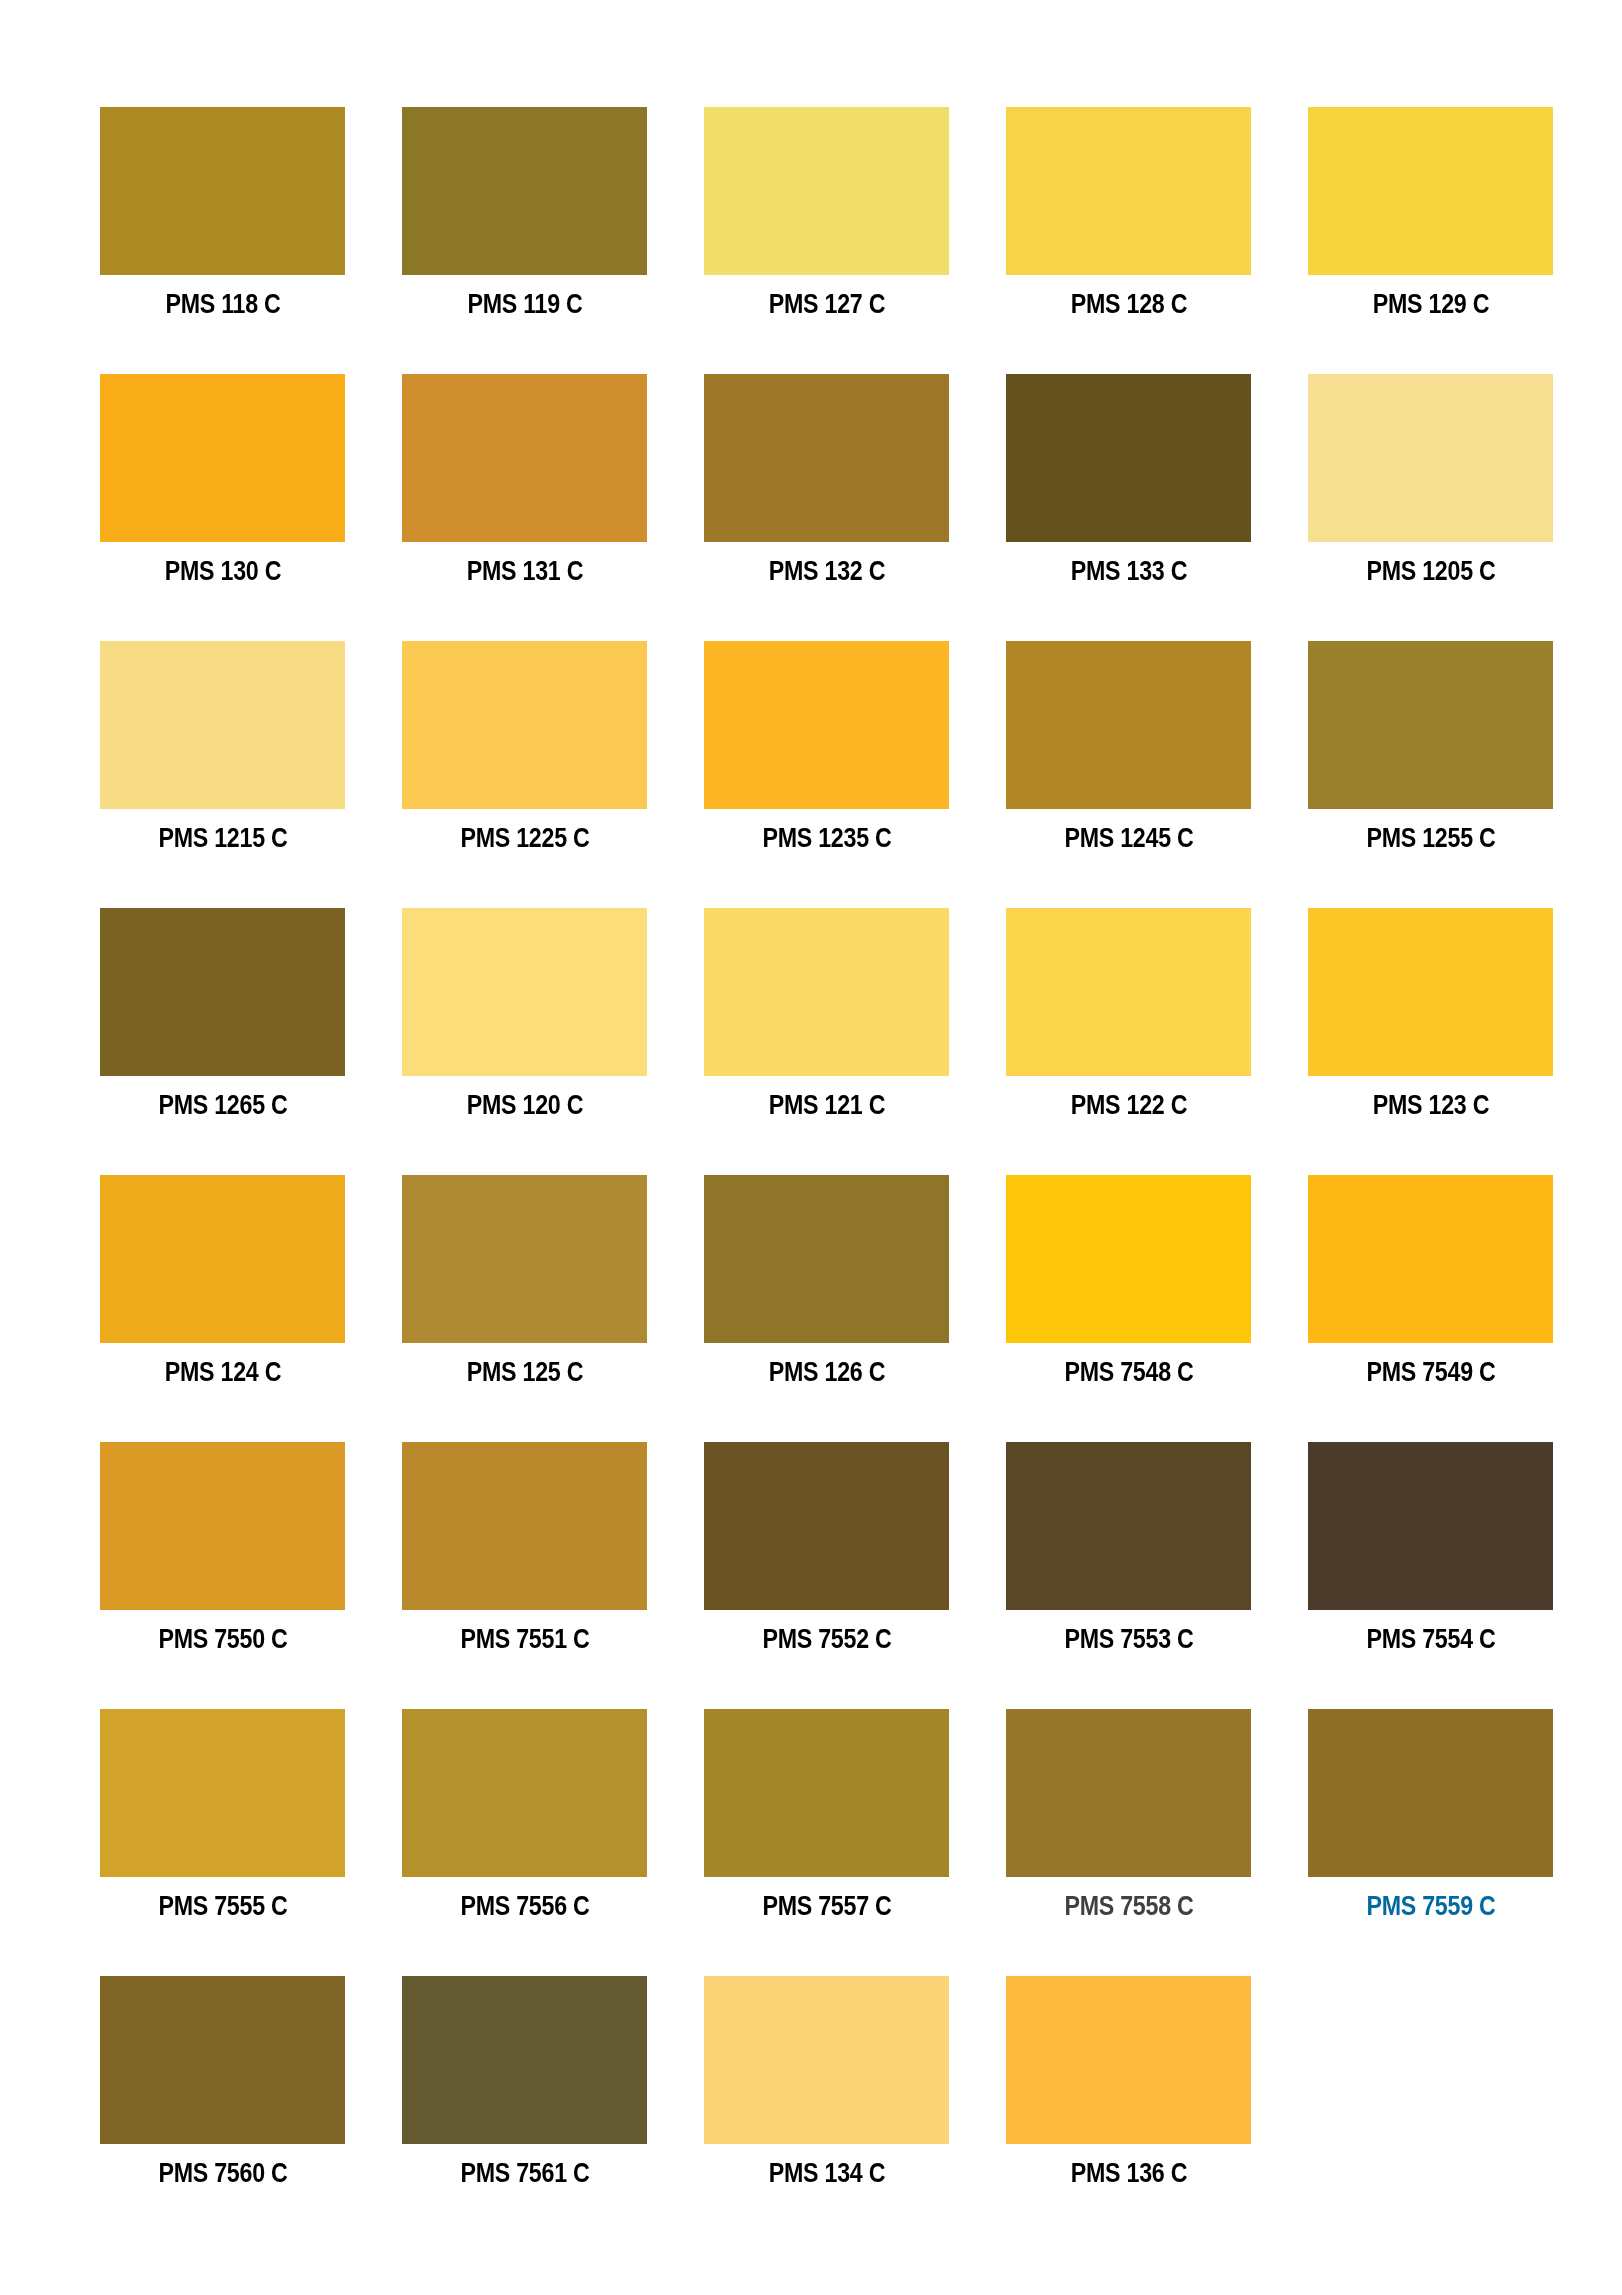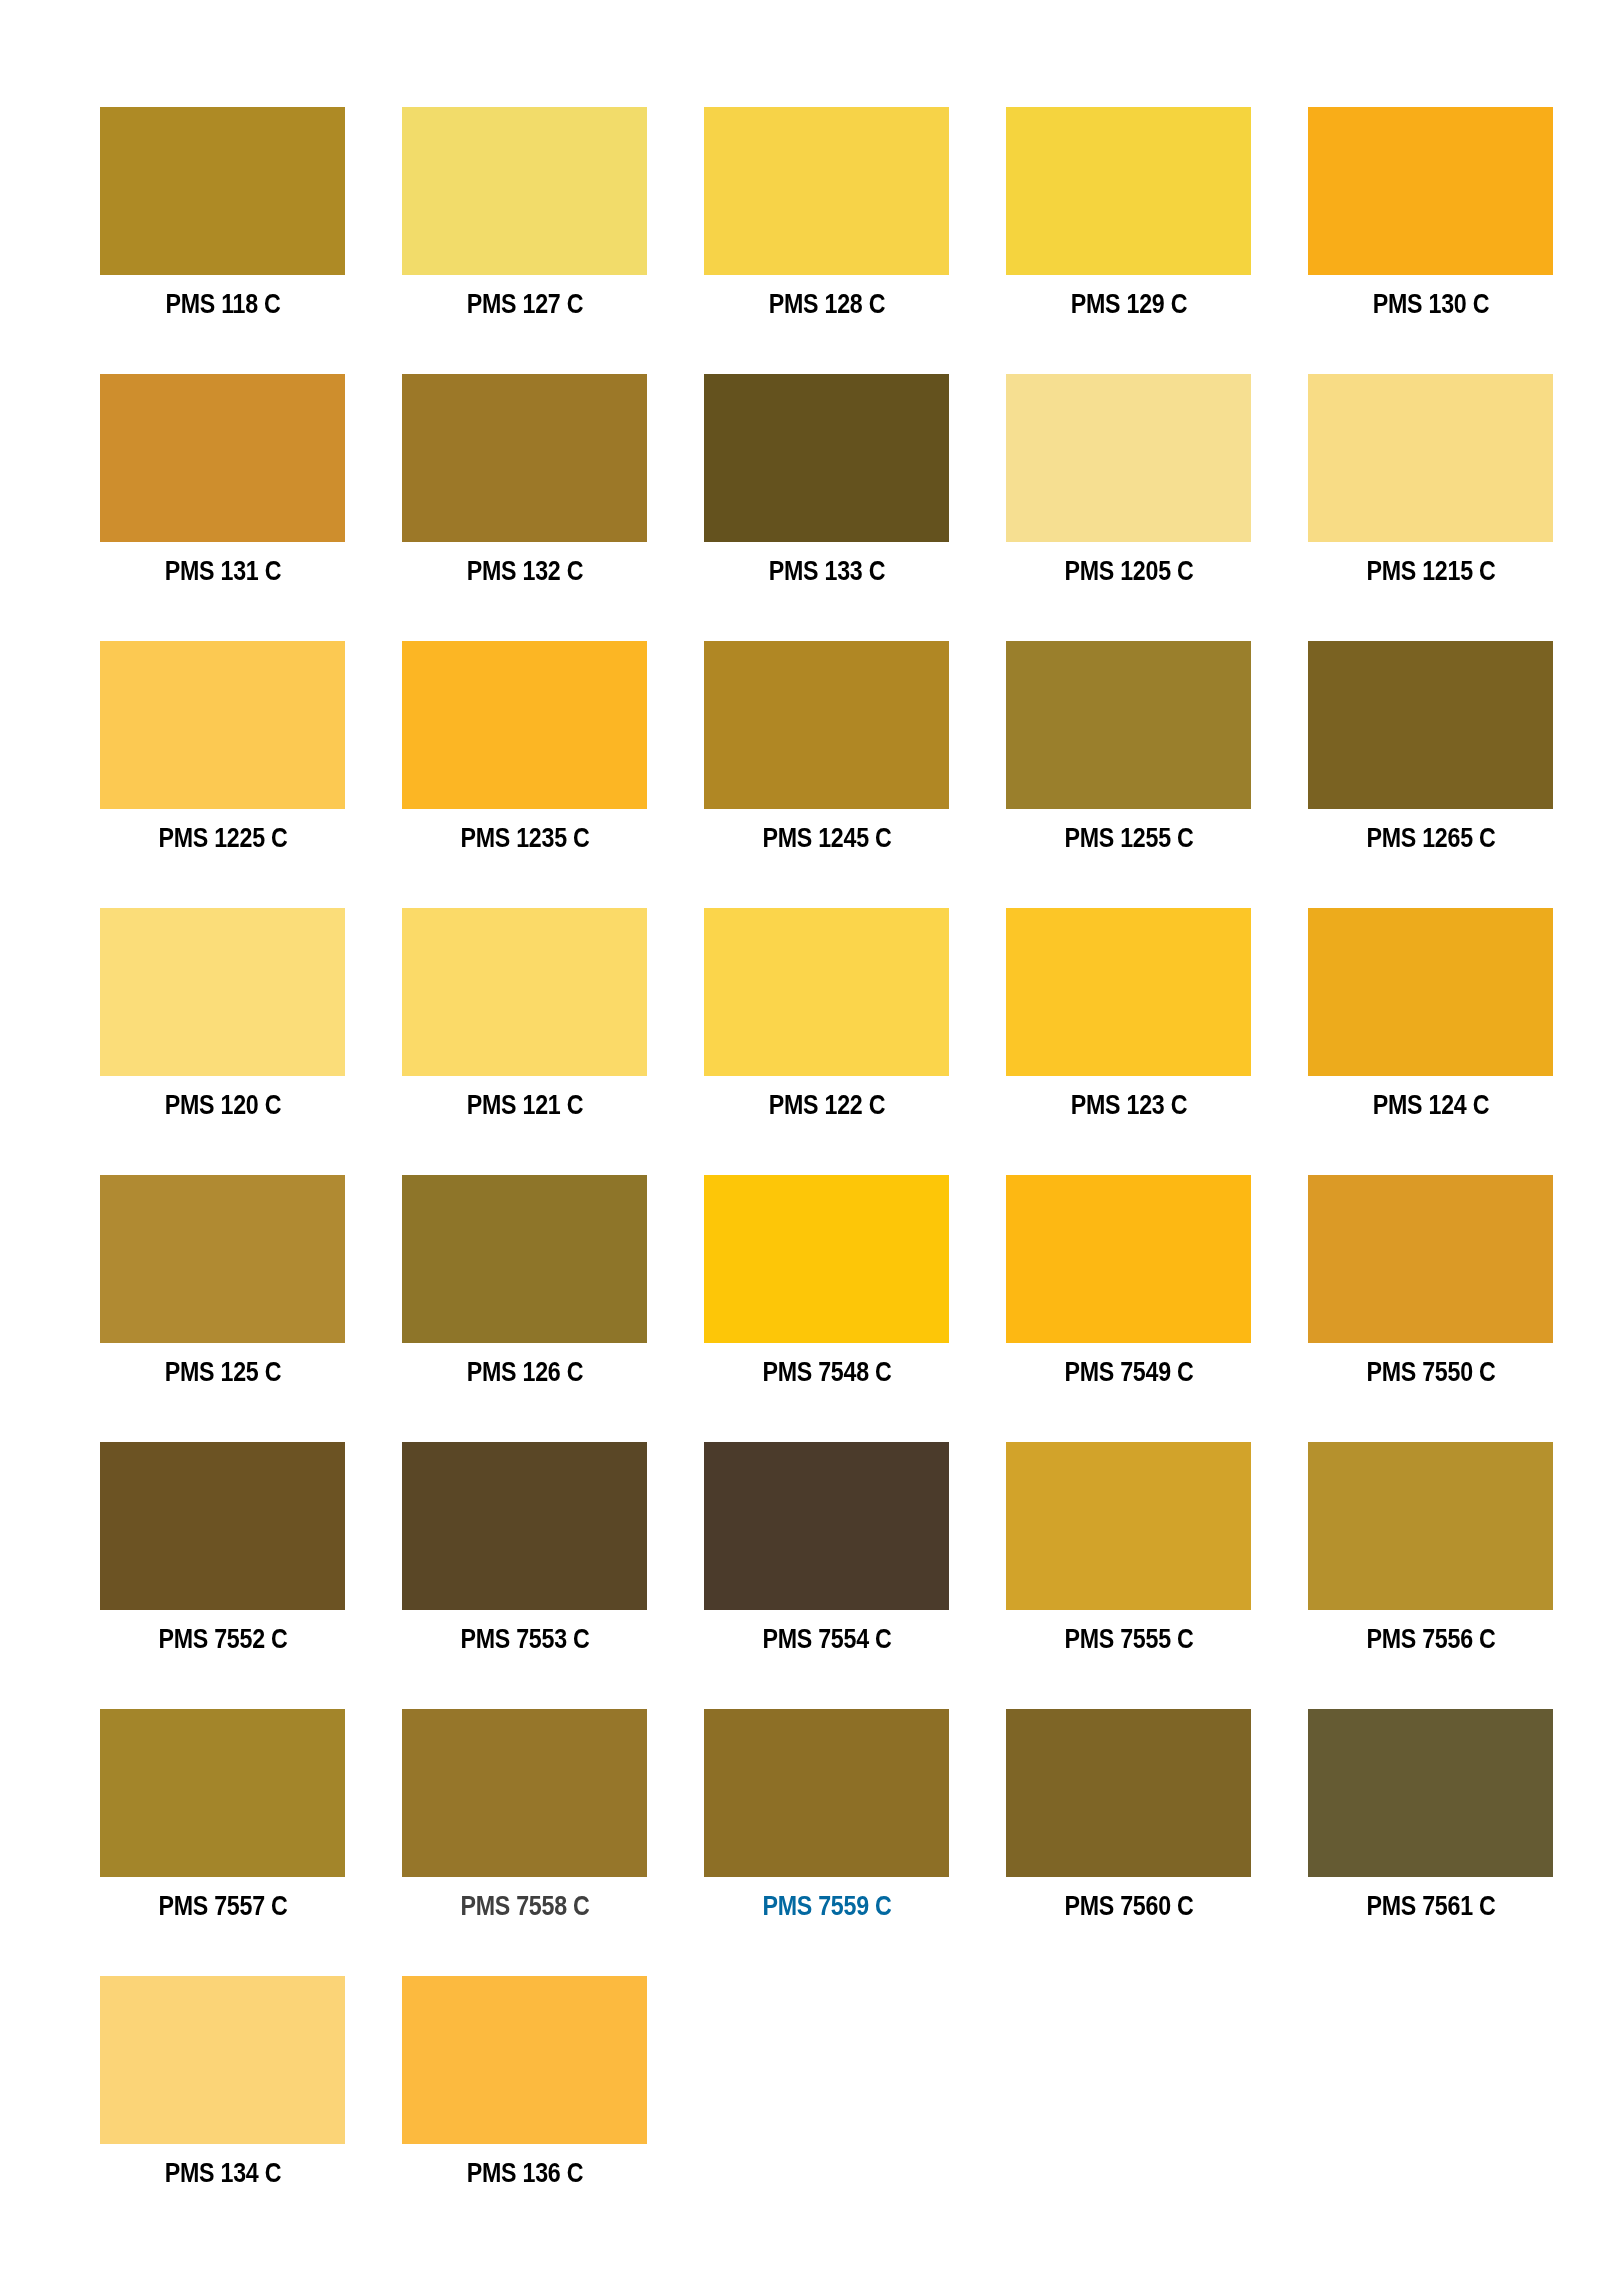--- a/index.html
+++ b/index.html
@@ -69,20 +69,24 @@
 </head>
 <body style="background-color: rgb(255, 255, 255);">
 
 <div id="chart-sheet">
   <div class="swatch-grid">
       <div class="swatch-cell">
         <div class="swatch-chip" style="background-color: rgb(174, 138, 37);"></div>
         <div class="swatch-label" style="color: rgb(0, 0, 0);"><span>PMS 118 C</span></div>
       </div>
       <div class="swatch-cell">
+        <div class="swatch-chip" style="background-color: rgb(140, 119, 41);"></div>
+        <div class="swatch-label" style="color: rgb(0, 0, 0);"><span>PMS 119 C</span></div>
+      </div>
+      <div class="swatch-cell">
         <div class="swatch-chip" style="background-color: rgb(242, 220, 106);"></div>
         <div class="swatch-label" style="color: rgb(0, 0, 0);"><span>PMS 127 C</span></div>
       </div>
       <div class="swatch-cell">
         <div class="swatch-chip" style="background-color: rgb(247, 211, 72);"></div>
         <div class="swatch-label" style="color: rgb(0, 0, 0);"><span>PMS 128 C</span></div>
       </div>
       <div class="swatch-cell">
         <div class="swatch-chip" style="background-color: rgb(245, 212, 62);"></div>
         <div class="swatch-label" style="color: rgb(0, 0, 0);"><span>PMS 129 C</span></div>
@@ -165,20 +169,24 @@
       </div>
       <div class="swatch-cell">
         <div class="swatch-chip" style="background-color: rgb(253, 184, 19);"></div>
         <div class="swatch-label" style="color: rgb(0, 0, 0);"><span>PMS 7549 C</span></div>
       </div>
       <div class="swatch-cell">
         <div class="swatch-chip" style="background-color: rgb(219, 154, 38);"></div>
         <div class="swatch-label" style="color: rgb(0, 0, 0);"><span>PMS 7550 C</span></div>
       </div>
       <div class="swatch-cell">
+        <div class="swatch-chip" style="background-color: rgb(185, 138, 43);"></div>
+        <div class="swatch-label" style="color: rgb(0, 0, 0);"><span>PMS 7551 C</span></div>
+      </div>
+      <div class="swatch-cell">
         <div class="swatch-chip" style="background-color: rgb(108, 83, 35);"></div>
         <div class="swatch-label" style="color: rgb(0, 0, 0);"><span>PMS 7552 C</span></div>
       </div>
       <div class="swatch-cell">
         <div class="swatch-chip" style="background-color: rgb(90, 71, 38);"></div>
         <div class="swatch-label" style="color: rgb(0, 0, 0);"><span>PMS 7553 C</span></div>
       </div>
       <div class="swatch-cell">
         <div class="swatch-chip" style="background-color: rgb(75, 59, 43);"></div>
         <div class="swatch-label" style="color: rgb(0, 0, 0);"><span>PMS 7554 C</span></div>

